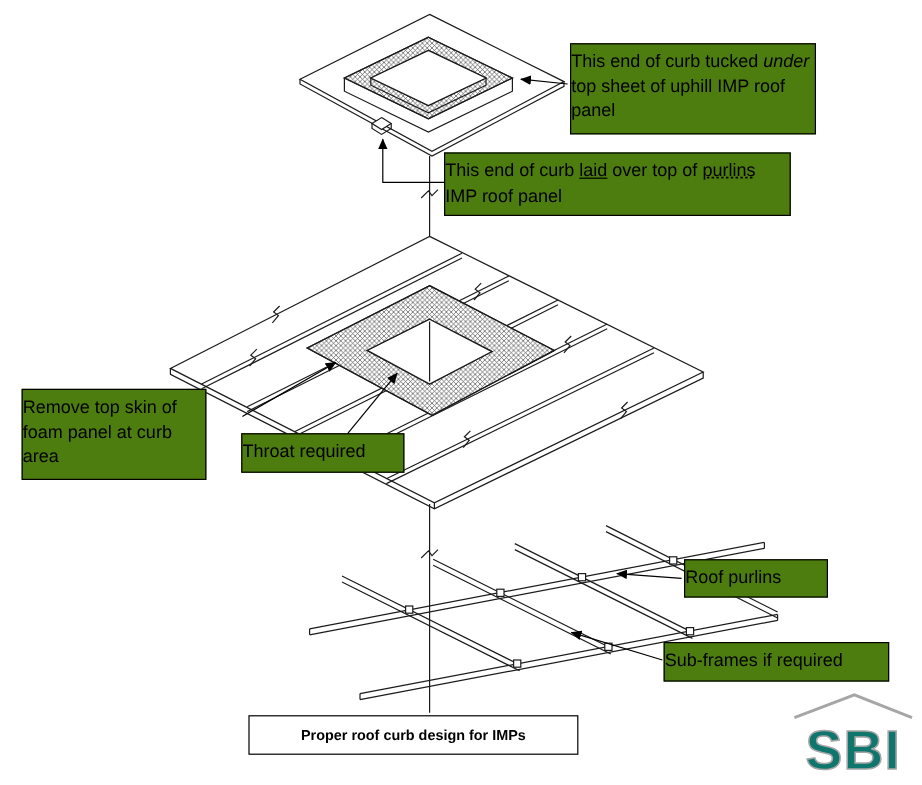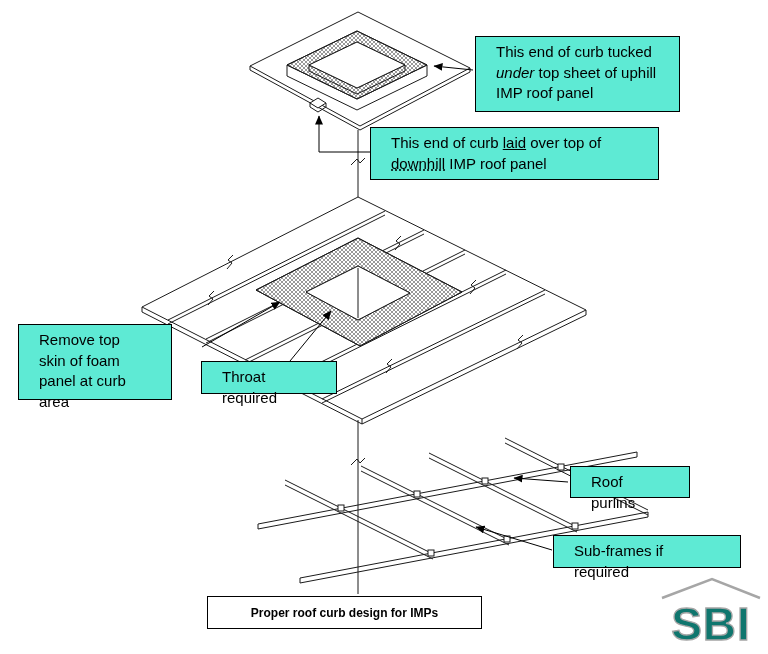--- a/index.html
+++ b/index.html
@@ -2,22 +2,22 @@
 <html><head>
 <meta charset="utf-8">
 <style>
   html,body{margin:0;padding:0;background:#fff;}
   .canvas{
     position:relative;width:768px;height:654px;background:#ffffff;
     font-family:"Liberation Sans",sans-serif;color:#000;overflow:hidden;
   }
   .diagram-svg{position:absolute;left:0;top:0;}
   .callout{
-    position:absolute;background:#5eead4;border:1px solid #000;
-    font-size:15px;line-height:1.38;padding:5px 20px;box-sizing:border-box;
+    position:absolute;background:#4d7c0f;border:1px solid #000;
+    font-size:15px;line-height:1.38;padding:5px 0;box-sizing:border-box;
   }
   .it{font-style:italic;}
   .u{text-decoration:underline;}
   .u-dot{text-decoration:underline;text-decoration-style:dotted;}
   #box-tucked{left:475px;top:36px;width:205px;height:76px;}
   #box-laid{left:370px;top:127px;width:289px;height:53px;}
   #box-skin{left:18px;top:324px;width:154px;height:76px;padding-right:22px;}
   #box-throat{left:201px;top:361px;width:136px;height:33px;}
   #box-purlins{left:570px;top:466px;width:120px;height:32px;}
   #box-subframes{left:553px;top:535px;width:188px;height:33px;}
@@ -128,21 +128,21 @@
         <line x1="202" y1="347" x2="280" y2="302" marker-end="url(#arr)"></line>
         <line x1="290" y1="361" x2="331" y2="311" marker-end="url(#arr)"></line>
         <line x1="568" y1="482" x2="514" y2="478" marker-end="url(#arr)"></line>
         <line x1="552" y1="550" x2="476" y2="527" marker-end="url(#arr)"></line>
       </g>
     </g>
   </svg>
 
   <div class="callout" id="box-tucked"><span>This end of curb tucked </span><span class="it">under</span><span> top sheet of uphill IMP roof panel</span></div>
 
-  <div class="callout" id="box-laid"><span>This end of curb </span><span class="u">laid</span><span> over top of </span><span class="u-dot">downhill</span><span> IMP roof panel</span></div>
+  <div class="callout" id="box-laid"><span>This end of curb </span><span class="u">laid</span><span> over top of </span><span class="u-dot">purlins</span><span> IMP roof panel</span></div>
 
   <div class="callout" id="box-skin">Remove top skin of foam panel at curb area</div>
 
   <div class="callout" id="box-throat">Throat required</div>
 
   <div class="callout" id="box-purlins">Roof purlins</div>
 
   <div class="callout" id="box-subframes">Sub-frames if required</div>
 
   <div class="title-box">Proper roof curb design for IMPs</div>

